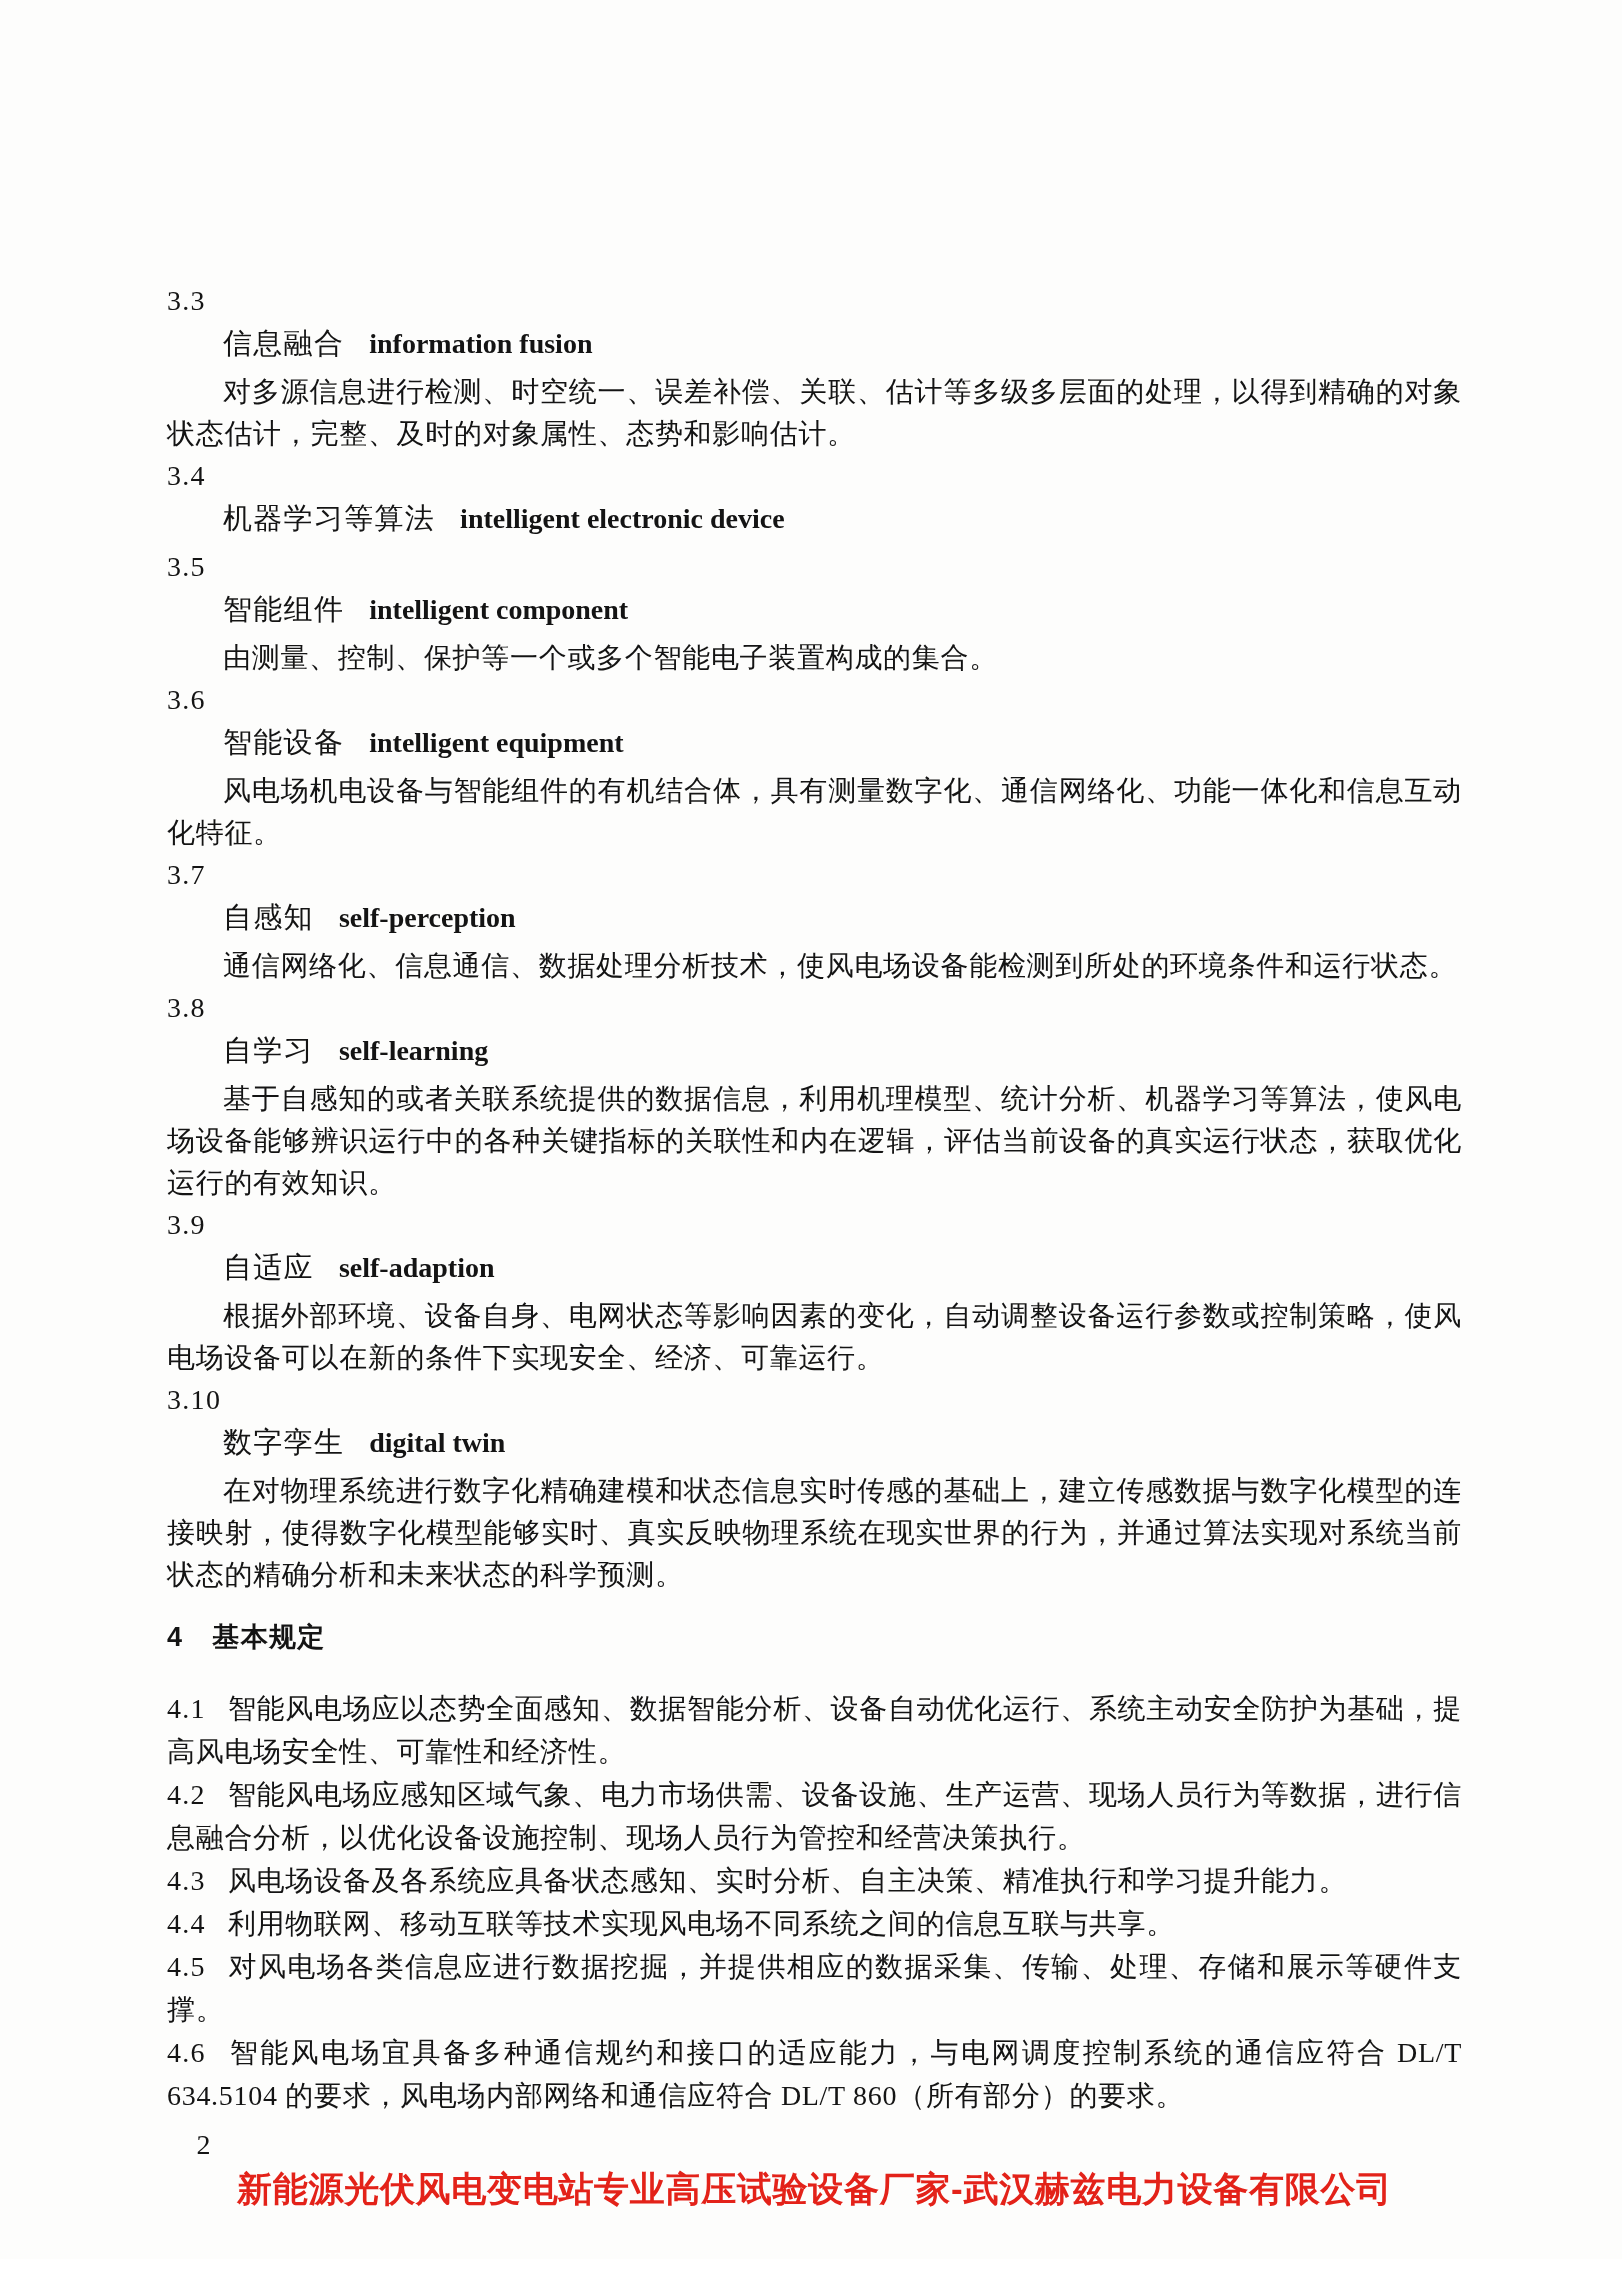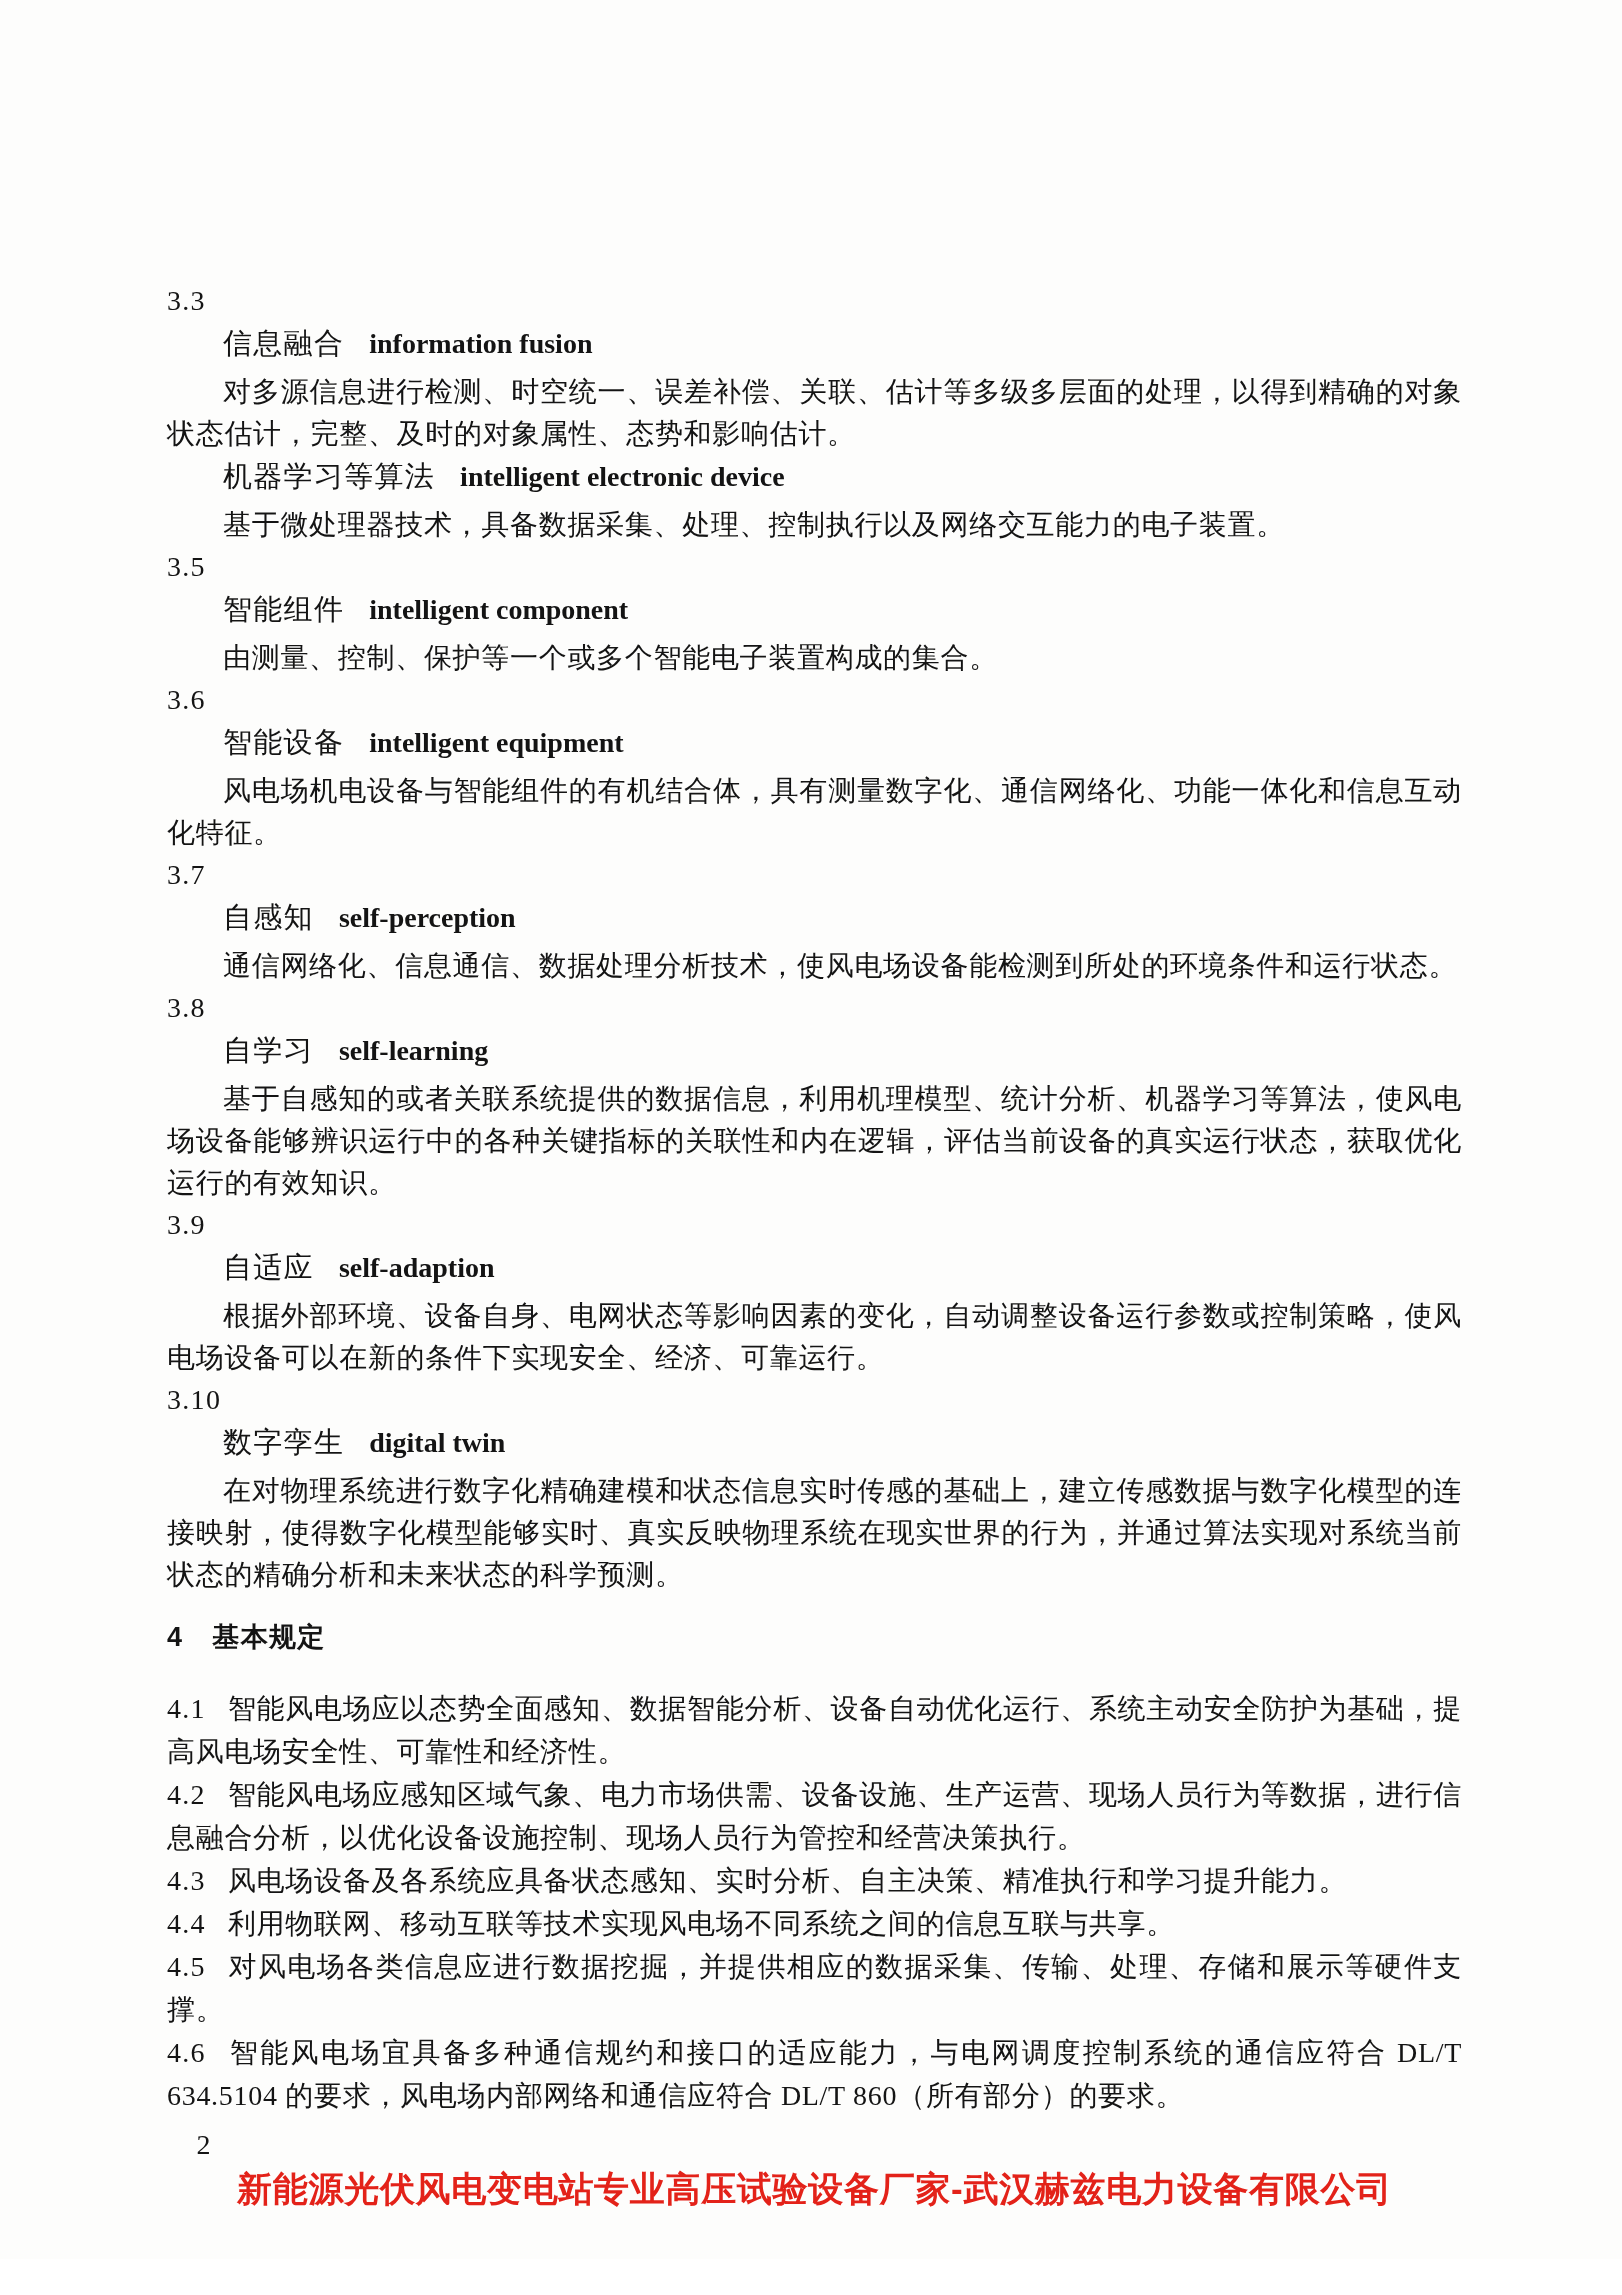--- a/index.html
+++ b/index.html
@@ -89,24 +89,24 @@
 
     <div class="term-block">
       <div class="sec-num">3.3</div>
       <div class="term-head">
         <span class="term-zh">信息融合</span><span class="term-en">information fusion</span>
       </div>
       <div class="def">对多源信息进行检测、时空统一、误差补偿、关联、估计等多级多层面的处理，以得到精确的对象状态估计，完整、及时的对象属性、态势和影响估计。</div>
     </div>
 
     <div class="term-block">
+      <div class="sec-num">3.4</div>
       <div class="term-head">
         <span class="term-zh">机器学习等算法</span><span class="term-en">intelligent electronic device</span>
       </div>
-      <div class="def">基于微处理器技术，具备数据采集、处理、控制执行以及网络交互能力的电子装置。</div>
     </div>
 
     <div class="term-block">
       <div class="sec-num">3.5</div>
       <div class="term-head">
         <span class="term-zh">智能组件</span><span class="term-en">intelligent component</span>
       </div>
       <div class="def">由测量、控制、保护等一个或多个智能电子装置构成的集合。</div>
     </div>
 

